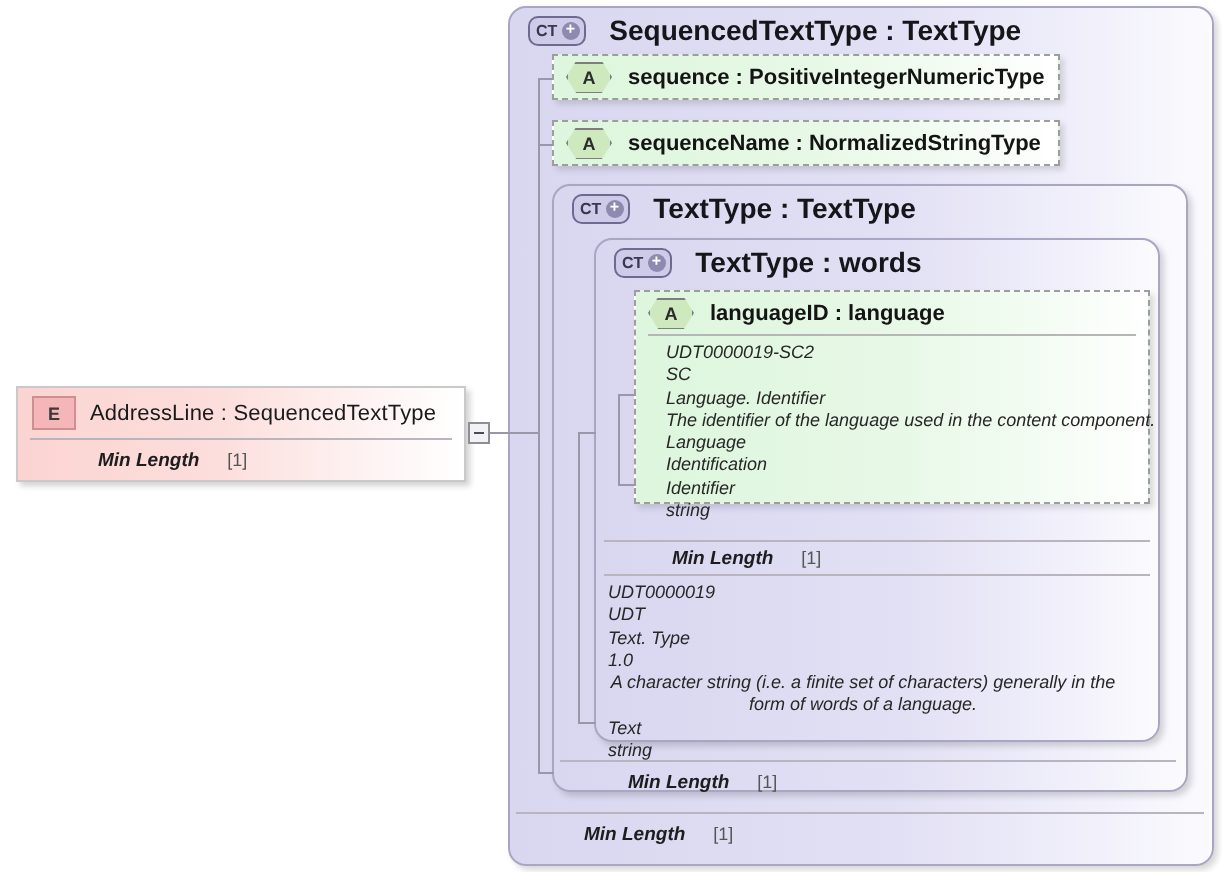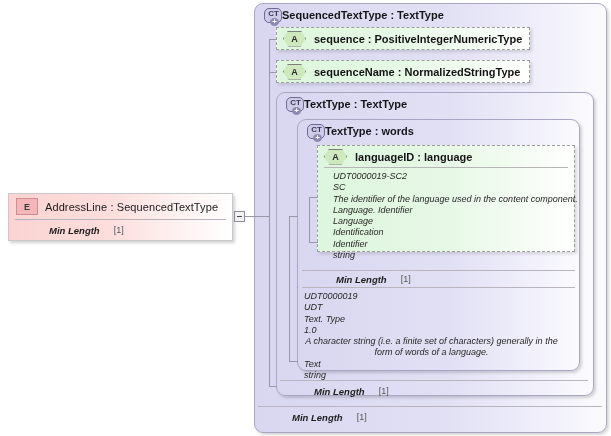--- a/index.html
+++ b/index.html
@@ -53,28 +53,28 @@
     position:absolute;box-sizing:border-box;
     border:1px solid #a9a6c4;border-radius:9px;
     background:linear-gradient(to right,#d9d7f0 0%,#e2e0f4 55%,#efeefa 80%,#fbfbfe 100%);
     box-shadow:2px 2px 3px rgba(0,0,0,.16);
   }
   .ct-head{display:flex;align-items:center;height:22px;padding-left:9px;}
   .badge-ct{
     display:inline-flex;align-items:center;
     height:13px;padding:0 2px 0 3px;border:1.3px solid #6d6a92;border-radius:5px;
     background:#cdcbe8;font-size:8px;font-weight:bold;color:#3a3752;
-    font-family:"Liberation Sans",sans-serif;letter-spacing:0;margin-right:0;flex-direction:column;
+    font-family:"Liberation Sans",sans-serif;letter-spacing:0;margin-right:12px;
   }
   .badge-ct .plus{
     display:inline-block;width:9px;height:9px;border-radius:50%;
     background:#8d8ab0;color:#fff;font-size:8px;line-height:8px;text-align:center;
     margin-left:2px;font-weight:bold;
   }
-  .ct-title{font-size:11px;font-weight:bold;color:#15151a;}
+  .ct-title{font-size:14px;font-weight:bold;color:#15151a;}
 
   
   .attrbox{
     position:absolute;box-sizing:border-box;
     border:1px dashed #9d9d9d;
     background:linear-gradient(to right,#ddf6dd 0%,#e7f8e6 50%,#f3fcf2 78%,#ffffff 100%);
     box-shadow:2px 2px 3px rgba(0,0,0,.13);
   }
   .attr-head{display:flex;align-items:center;height:21px;padding-left:6px;}
   .badge-a{
@@ -176,22 +176,22 @@
 
 <div class="attrbox" id="attr-languageid" style="left:317px;top:145px;width:258px;height:107px;">
   <div class="attr-head">
     <span class="badge-a">A</span>
     <span class="attr-title">languageID : language</span>
   </div>
   <div class="attr-sep"></div>
   <div class="doc">
     <div>UDT0000019-SC2</div>
     <div>SC</div>
+    <div>Language. Identifier</div>
     <div>The identifier of the language used in the content component.</div>
-    <div>Language. Identifier</div>
     <div>Language</div>
     <div>Identification</div>
     <div>Identifier</div>
     <div>string</div>
   </div>
 </div>
 
 <div class="ln lnh abs" style="left:245px;top:216px;width:24px;"></div>
 <div class="ln lnv abs" style="left:269px;top:39px;height:178px;"></div>
 <div class="ln lnh abs" style="left:269px;top:39px;width:8px;"></div>

